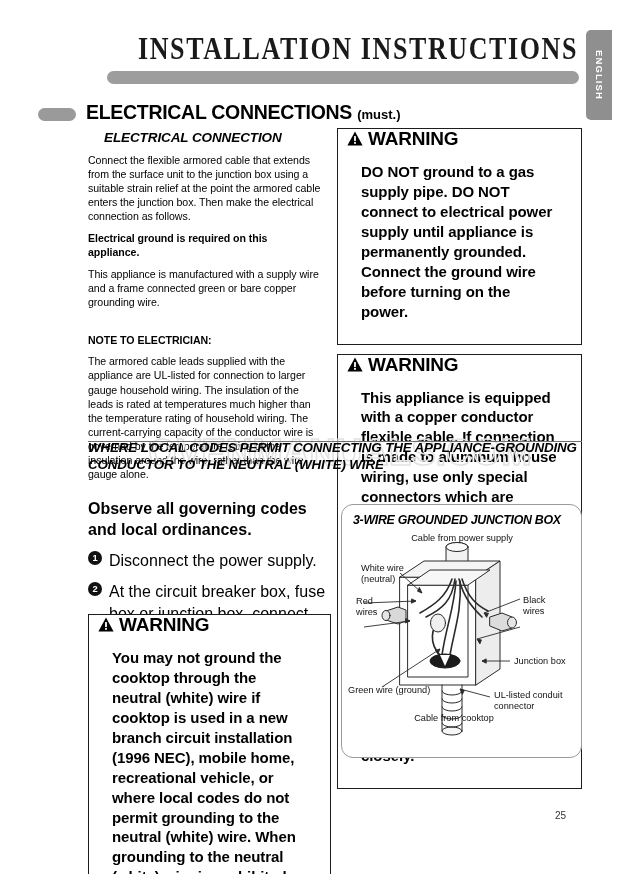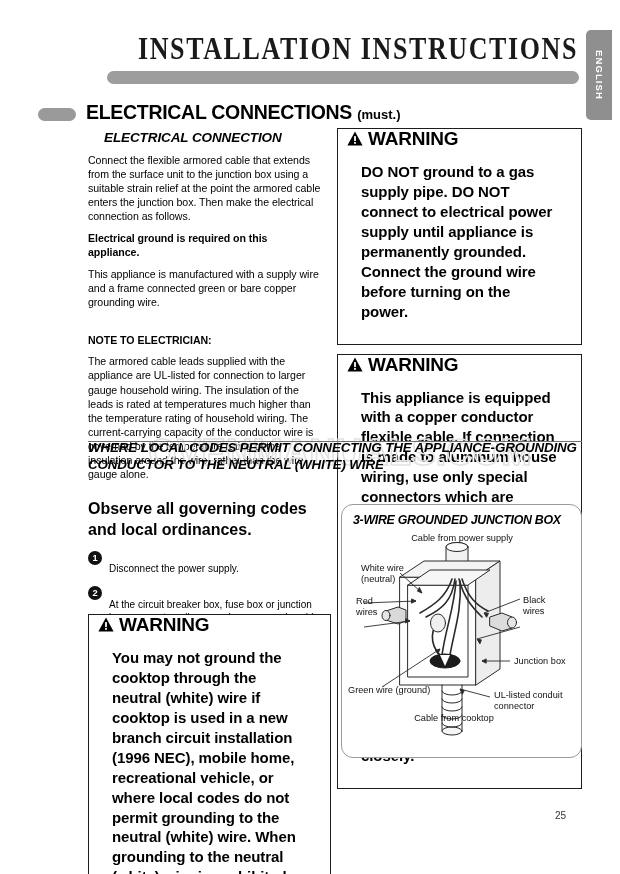--- a/index.html
+++ b/index.html
@@ -240,23 +240,22 @@
     border-radius: 50%;
     background: #111;
     color: #fff;
     font-size: 9.3px;
     font-weight: 700;
     line-height: 14px;
     text-align: center;
     margin-top: 0.5px;
   }
   .step-text {
-    font-size: 10px;
+    font-size: 16px;
     line-height: 1.33;
-    margin-top: 12px;
   }
 
   .lower-warning {
     position: absolute;
     top: 614px;
     left: 88px;
     width: 243px;
     box-sizing: border-box;
   }
 

